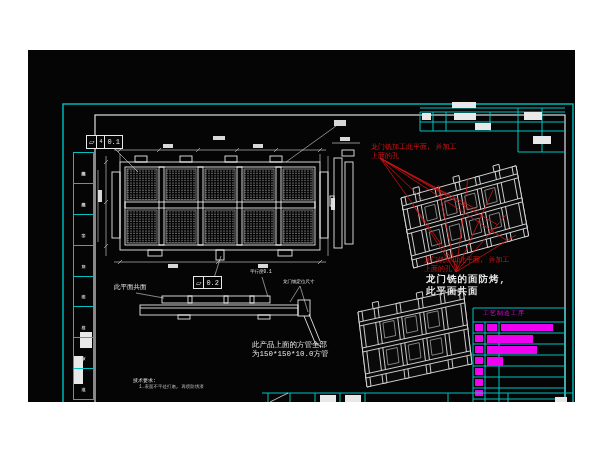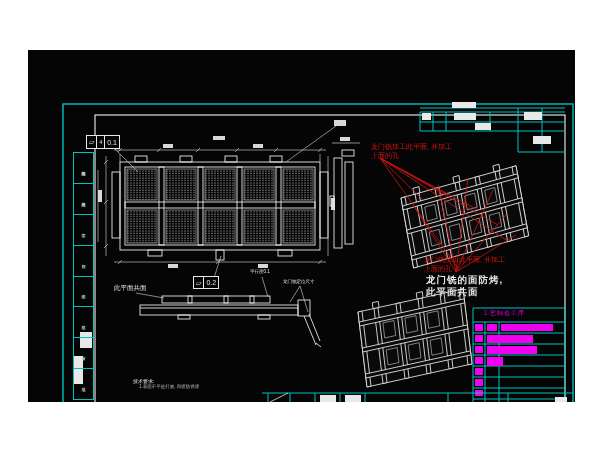--- a/index.html
+++ b/index.html
@@ -1,17 +1,17 @@
 <!DOCTYPE html>
 <html><head>
 <meta charset="utf-8">
 <style>
   html,body{margin:0;padding:0;background:#fff;}
   .page{position:relative;width:600px;height:450px;background:#ffffff;overflow:hidden;
-        font-family:Liberation Sans, sans-serif;}
+        font-family:Liberation Mono, monospace;}
   .canvas{position:absolute;left:28px;top:50px;width:547px;height:352px;background:#050505;overflow:hidden;}
   .svg-layer{position:absolute;left:0;top:0;}
   .txt{position:absolute;color:#e8e8e8;white-space:nowrap;line-height:1.25;}
   .red{color:#d81414;}
   .magenta{color:#f000f0;}
   .fcf{position:absolute;display:flex;align-items:stretch;border:1px solid #e8e8e8;background:#050505;color:#e8e8e8;}
   .fcf span{display:flex;align-items:center;justify-content:center;padding:0 2px;border-right:1px solid #e8e8e8;font-size:7px;}
   .fcf span:last-child{border-right:none;}
   .sidebar{position:absolute;left:45px;top:102px;width:21px;height:248px;display:flex;flex-direction:column;border:1px solid #00c2c2;box-sizing:border-box;}
   .sidebar .cell{flex:1;border-bottom:1px solid #00c2c2;display:flex;align-items:center;justify-content:center;overflow:hidden;}
@@ -326,20 +326,24 @@
       <div>上面的孔</div>
     </div>
     <div class="txt red" style="left:396px;top:206px;font-size:7px;">
       <div>龙门铣加工此平面, 并加工</div>
       <div>上面的孔</div>
     </div>
     <div class="txt bignote" style="left:398px;top:224px;font-size:9.5px;">
       <div>龙门铣的面防烤,</div>
       <div>此平面共面</div>
     </div>
+    <div class="txt" style="left:224px;top:291px;font-size:7.5px;">
+      <div>此产品上面的方管全部</div>
+      <div>为150*150*10.0方管</div>
+    </div>
     <div class="txt" style="left:86px;top:234px;font-size:6.5px;">此平面共面</div>
     <div class="txt" style="left:222px;top:219px;font-size:4.5px;">平行度0.1</div>
     <div class="txt" style="left:255px;top:229px;font-size:4.5px;">龙门铣定位尺寸</div>
     <div class="txt" style="left:105px;top:328px;font-size:5px;">
       <div>技术要求:</div>
       <div style="font-size:4.5px;color:#bdbdbd;padding-left:6px;">1.表面不平处打磨, 再喷防锈漆</div>
     </div>
     <div class="txt magenta" style="left:455px;top:260px;font-size:6px;letter-spacing:1px;">工艺制造工序</div>
 
   </div>

